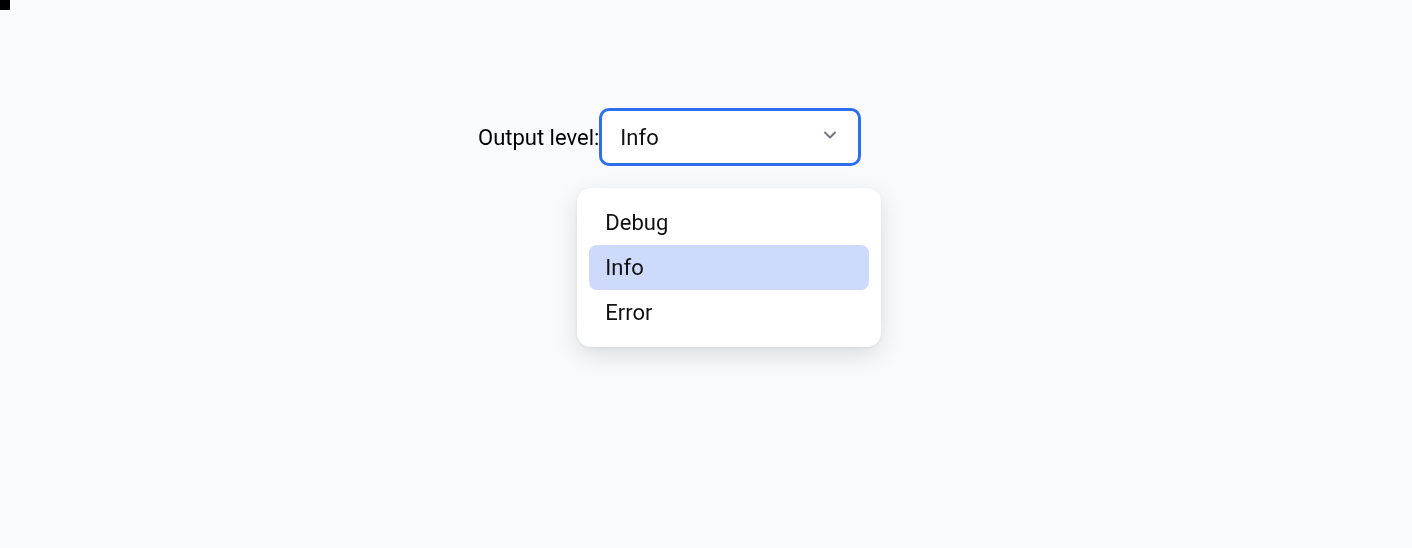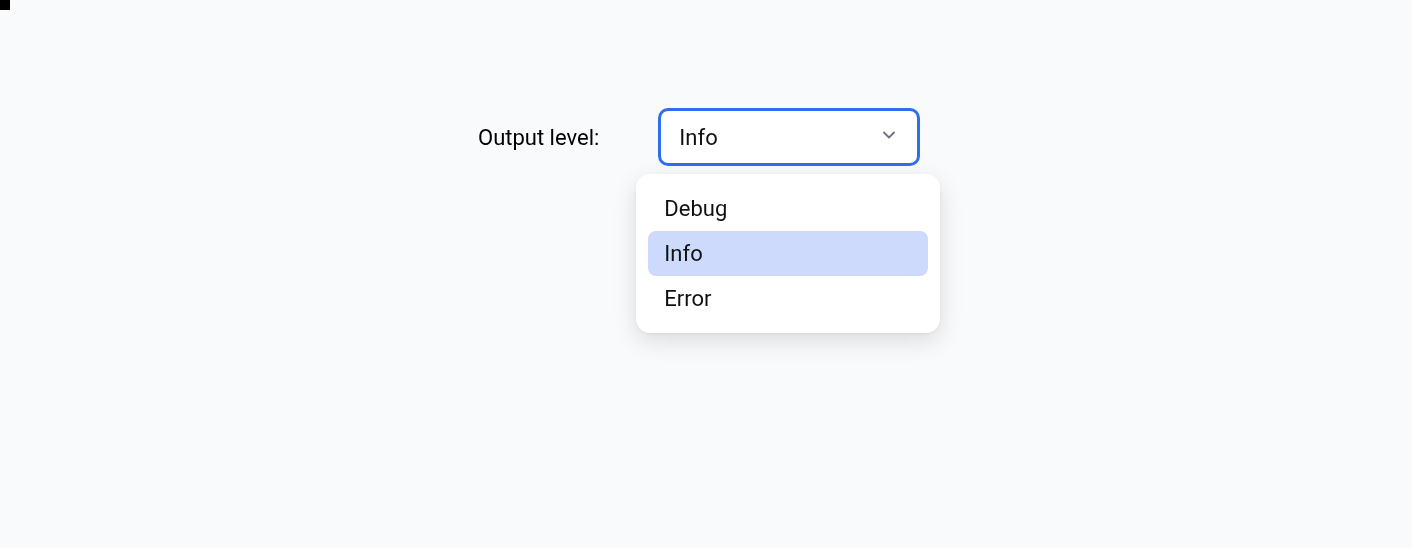--- a/index.html
+++ b/index.html
@@ -22,31 +22,29 @@
       width: 10px;
       height: 10px;
       background: #000;
     }
     .container {
       position: absolute;
       top: 108px;
       left: 478px;
       display: flex;
       align-items: center;
-      gap: 14px;
     }
     .label {
       font-size: 22px;
       color: #000;
       font-weight: 400;
       white-space: nowrap;
     }
     .select-wrap {
       position: relative;
-      margin-left: 45px;
     }
     .select {
       width: 262px;
       height: 58px;
       border: 3px solid #2f6fed;
       border-radius: 10px;
       background: #fff;
       display: flex;
       align-items: center;
       justify-content: space-between;
@@ -56,21 +54,21 @@
     .select-value {
       font-size: 22px;
       color: #111;
     }
     .chevron {
       color: #6b7280;
       flex-shrink: 0;
     }
     .dropdown {
       position: absolute;
-      top: 66px;
+      top: 80px;
       left: -22px;
       width: 304px;
       background: #fff;
       border-radius: 14px;
       box-shadow: 0 8px 24px rgba(0,0,0,0.12), 0 1px 3px rgba(0,0,0,0.06);
       padding: 12px;
     }
     .option {
       padding: 10px 16px;
       font-size: 22px;

